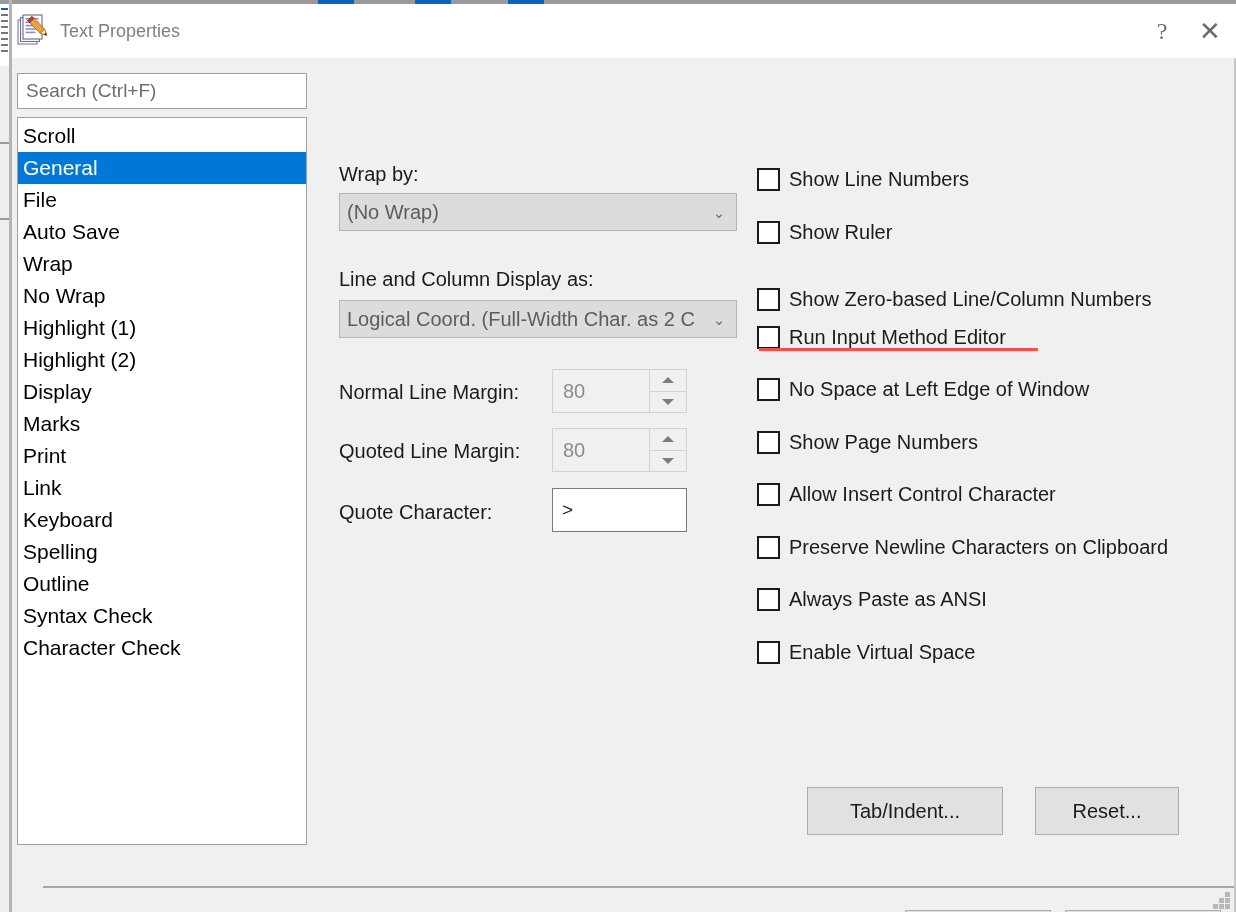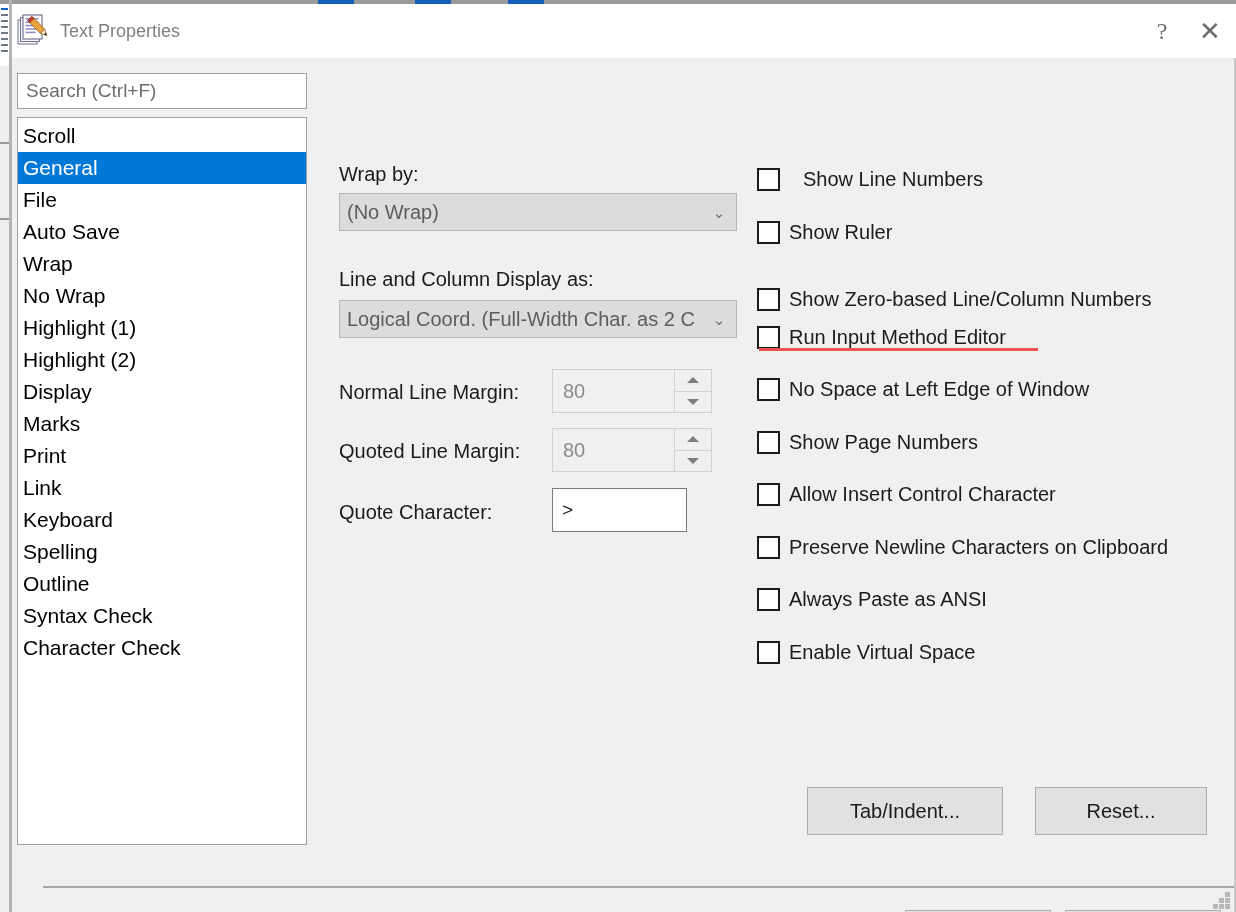--- a/index.html
+++ b/index.html
@@ -209,21 +209,21 @@
     width: 34px;
     text-align: center;
     font-size: 15px;
     color: #6d6d6d;
     line-height: 1;
   }
 
   .spin {
     position: absolute;
     left: 213px;
-    width: 160px; height: 44px;
+    width: 135px; height: 44px;
     box-sizing: border-box;
     border: 1px solid #d2d2d2;
     background: #f0f0f0;
     display: flex;
     cursor: default;
   }
   #spin-normal { top: 311px; }
   #spin-quoted { top: 370px; }
   .spin-value {
     flex: 1 1 auto;
@@ -311,21 +311,21 @@
     border: 1px solid #adadad;
     background: #e1e1e1;
     font-family: "Liberation Sans", sans-serif;
     font-size: 20px;
     color: #1b1b1b;
     text-align: center;
     cursor: default;
     padding: 0;
   }
   #btn-tab-indent { left: 795px; top: 729px; width: 196px; height: 48px; }
-  #btn-reset      { left: 1023px; top: 729px; width: 172px; height: 48px; }
+  #btn-reset      { left: 1023px; top: 729px; width: 144px; height: 48px; }
 
   
   #footer-sep {
     position: absolute;
     left: 31px; top: 828px;
     width: 1191px; height: 2px;
     background: #a8a8a8;
   }
   #btn-ok {
     position: absolute;
@@ -466,21 +466,21 @@
             </span>
         </span>
       </div>
 
       <div class="field-label lbl-quotechr">Quote Character:</div>
       <input id="quote-char-input" type="text" value="&gt;" style="">
     </div>
 
     <div id="right-col">
 
-      <div class="check-row" style="top:110px;gap:14px;">
+      <div class="check-row" style="top:110px;">
         <span class="check-box"></span>
         <span class="check-label">Show Line Numbers</span>
       </div>
 
       <div class="check-row" style="top:163px;">
         <span class="check-box"></span>
         <span class="check-label">Show Ruler</span>
       </div>
 
       <div class="check-row" style="top:230px;">

